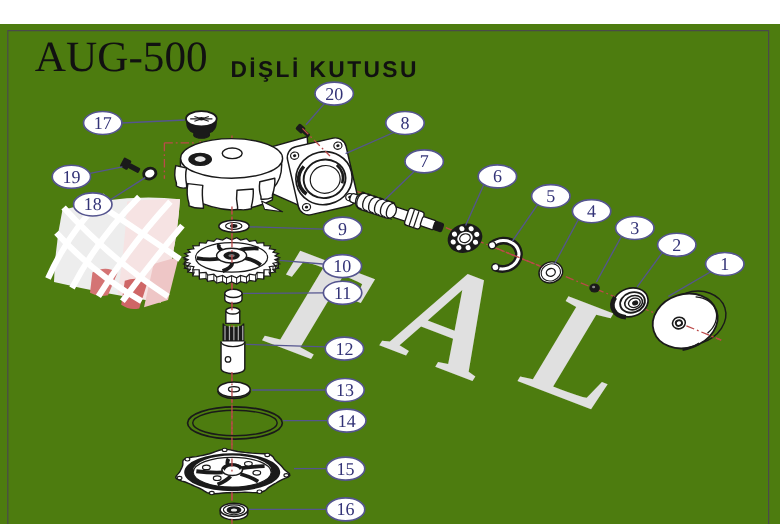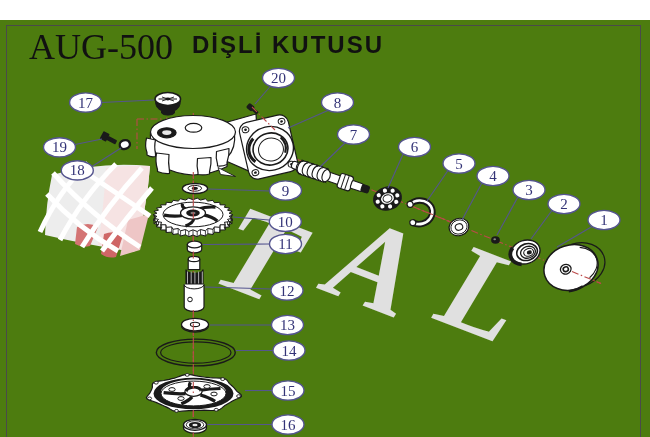--- a/index.html
+++ b/index.html
@@ -1,19 +1,19 @@
 <!DOCTYPE html>
 <html><head>
 <meta charset="utf-8">
 <style>
   html, body { margin: 0; padding: 0; background: #ffffff; }
   #page { position: relative; width: 650px; height: 437px; background: #4d7c0f; overflow: hidden; margin-top: 20px; }
   #frame { position: absolute; left: 6px; top: 5px; width: 633px; height: 422px; border: 1.7px solid #4a4a4a; border-bottom-width: 2.6px; }
   #t1 { position: absolute; left: 29px; top: 6px; font-family: "Liberation Serif", serif; font-size: 36px; color: #111; }
-  #t2 { position: absolute; left: 192px; top: 11px; font-family: "Liberation Sans", sans-serif; font-size: 24px; font-weight: bold; letter-spacing: 2px; color: #111; }
+  #t2 { position: absolute; left: 192px; top: 28px; font-family: "Liberation Sans", sans-serif; font-size: 19px; font-weight: bold; letter-spacing: 2px; color: #111; }
   svg { position: absolute; left: 0; top: 0; }
 </style>
 </head>
 <body>
 <div id="page">
   <div id="frame"></div>
   <div id="t1">AUG-500</div>
   <div id="t2">DİŞLİ KUTUSU</div>
   <svg width="650" height="437" viewBox="0 0 650 437">
 <g>

